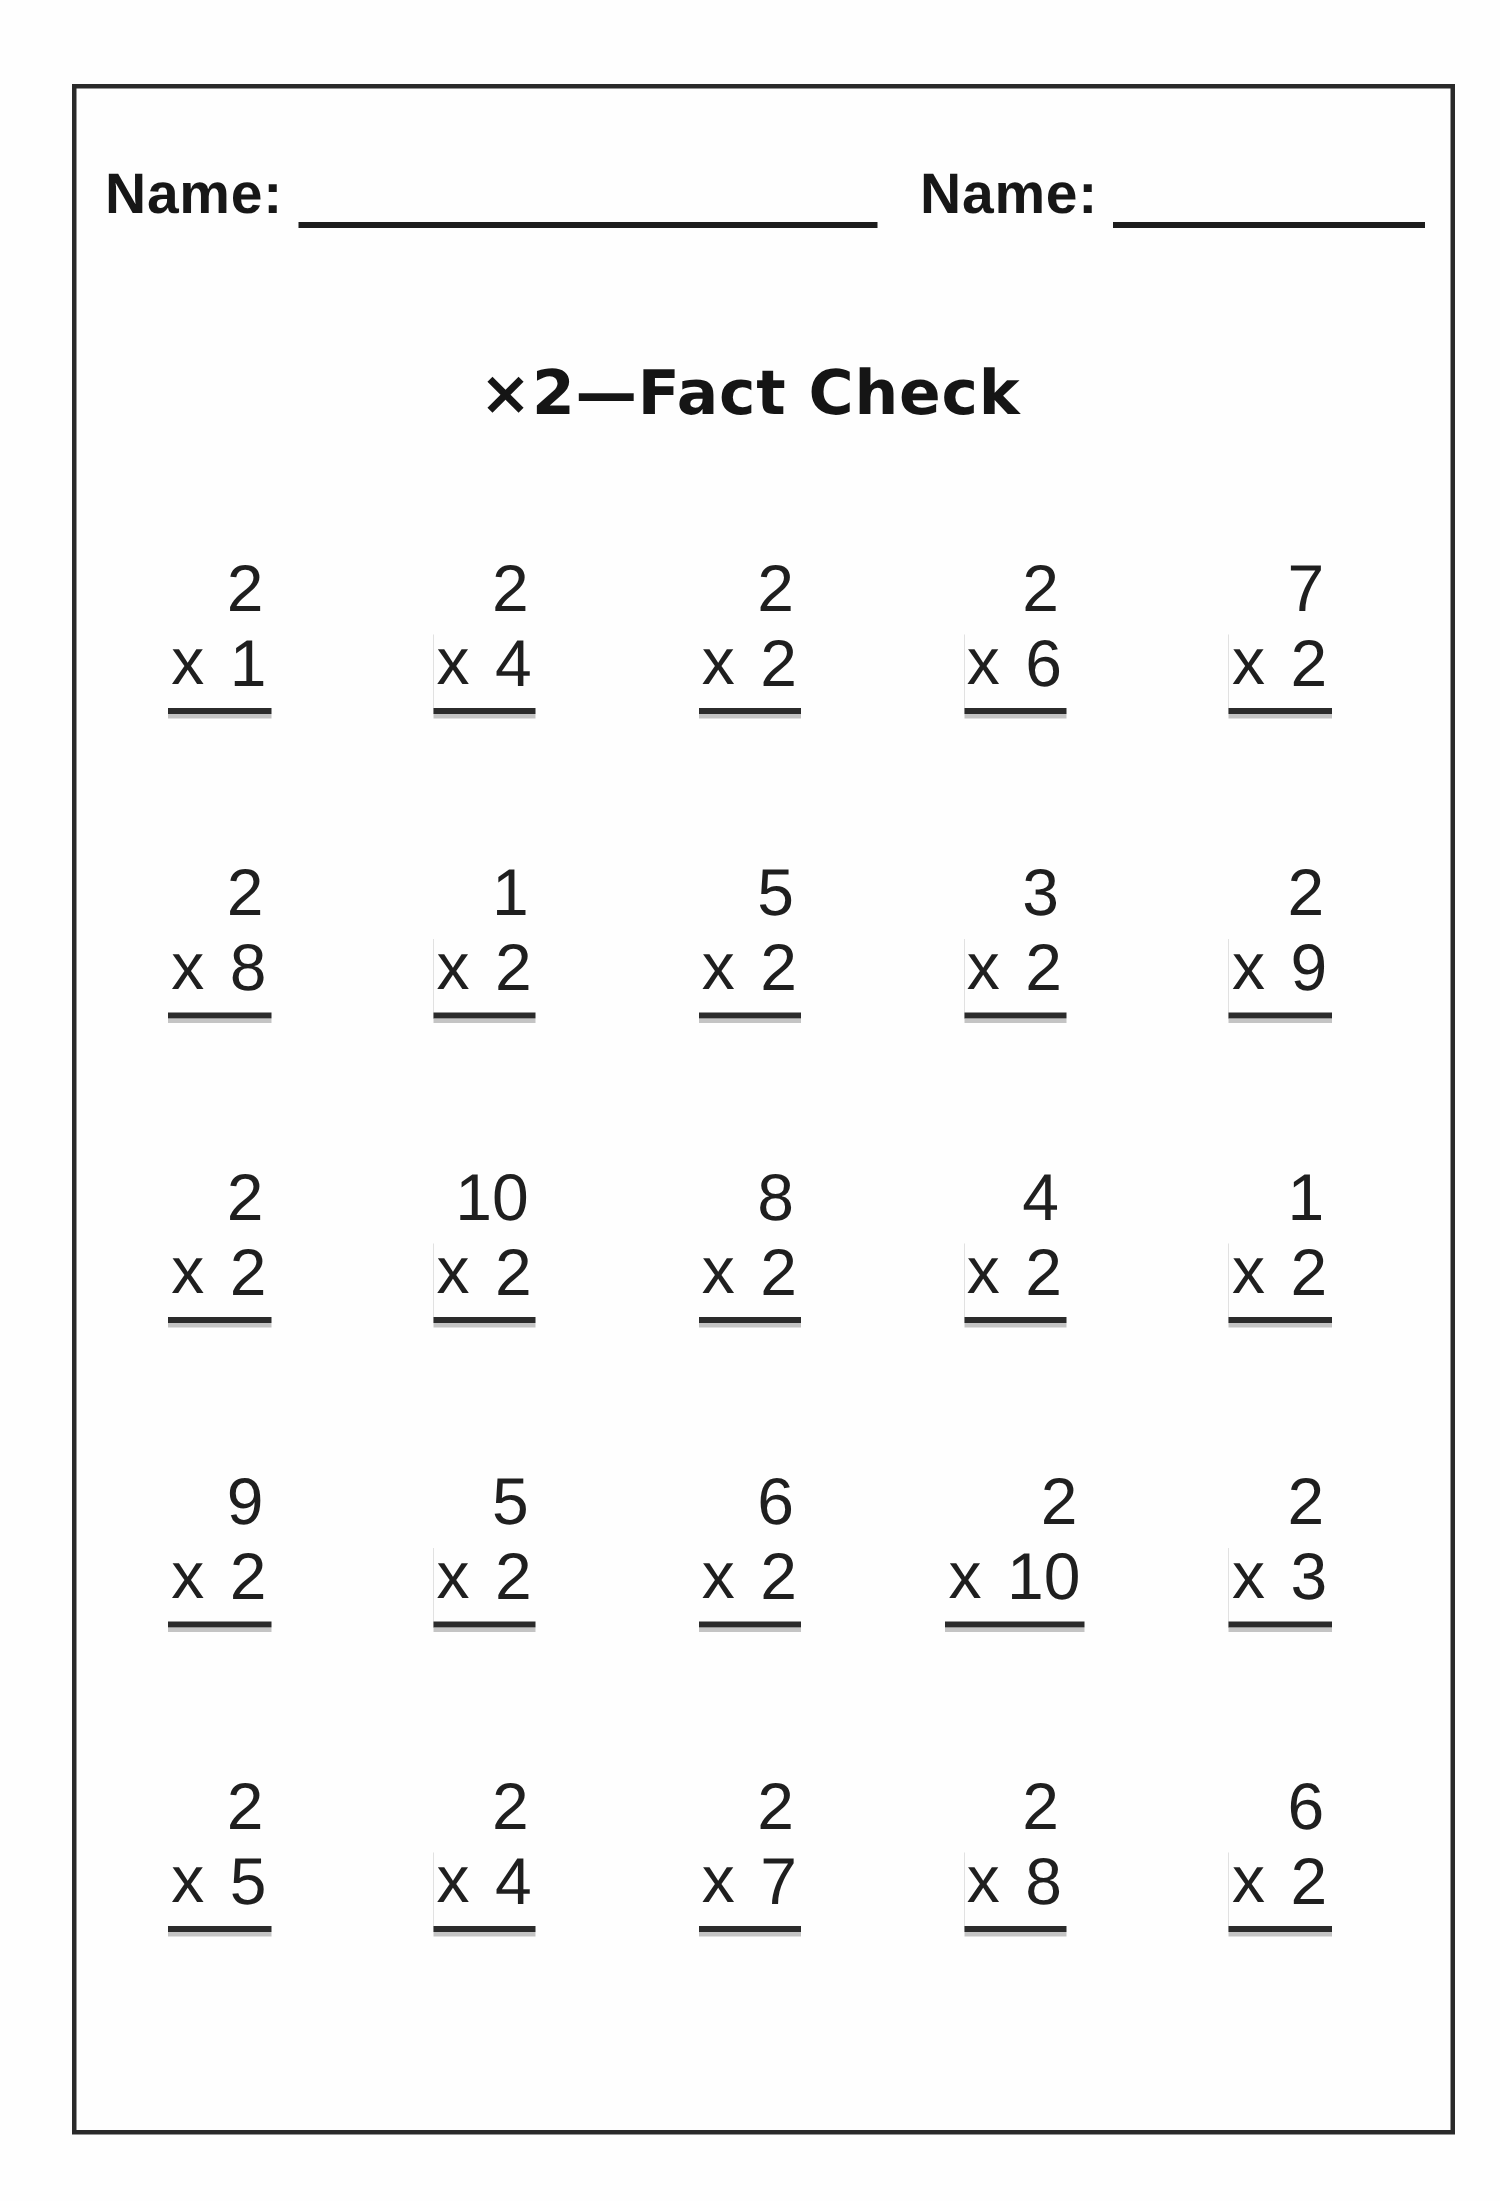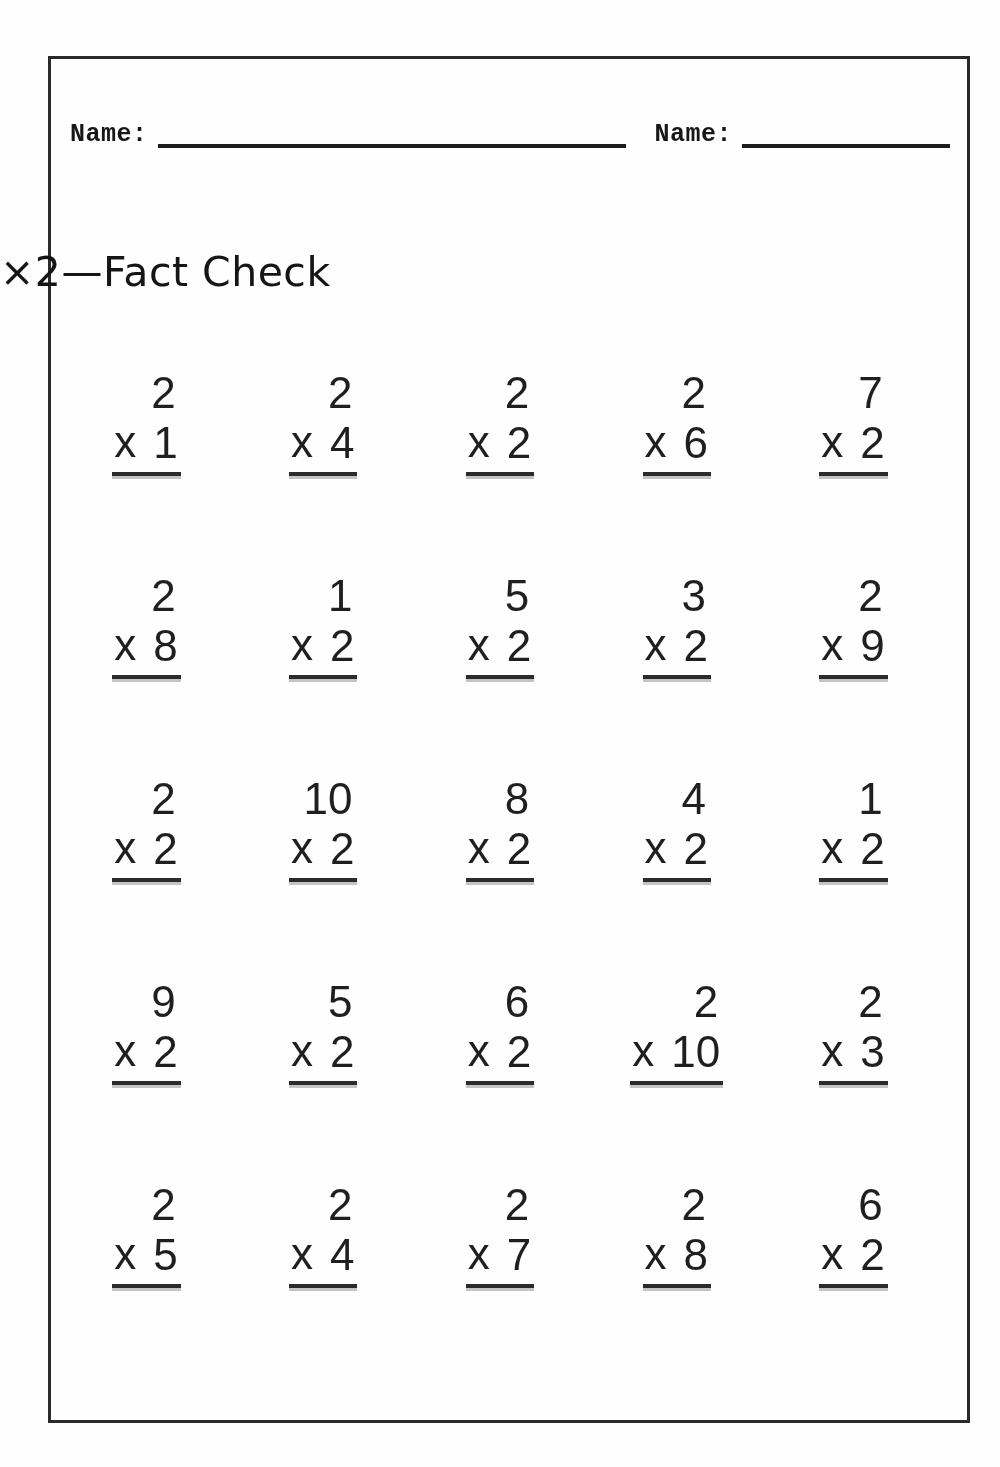--- a/index.html
+++ b/index.html
@@ -29,47 +29,48 @@
   }
   .header-row {
     position: absolute;
     left: 70px;
     top: 108px;
     width: 880px;
     display: flex;
     align-items: flex-end;
   }
   .hdr-label {
-    font-family: Liberation Mono, monospace;
+    font-family: Liberation Sans, sans-serif;
     font-weight: 700;
-    font-size: 25px;
+    font-size: 38px;
     letter-spacing: 0.5px;
     color: #171717;
     line-height: 1.2;
     white-space: nowrap;
   }
   .write-line {
     border-bottom: 4px solid #1d1d1d;
     height: 36px;
   }
   .name-line {
     flex: 1 1 auto;
     margin: 0 28px 2px 10px;
   }
   .date-line {
     width: 208px;
     margin: 0 0 2px 10px;
   }
   .title {
     position: absolute;
     left: 0;
-    top: 248px;
+    top: 238px;
     width: 100%;
+    text-align: center;
     font-family: "DejaVu Sans", sans-serif;
-    font-weight: 400;
+    font-weight: 700;
     font-size: 41px;
     letter-spacing: 0.5px;
     color: #151515;
   }
   .grid {
     position: absolute;
     left: 58px;
     top: 370px;
     width: 884px;
     display: grid;

